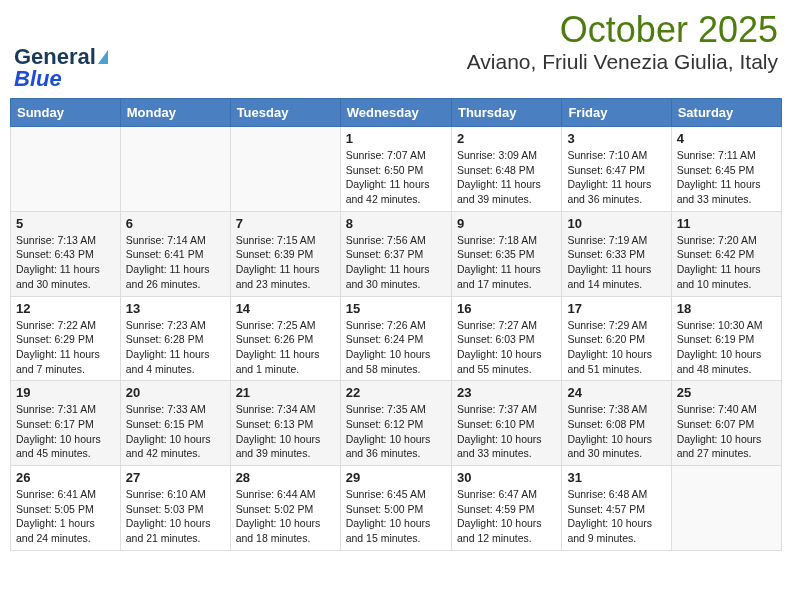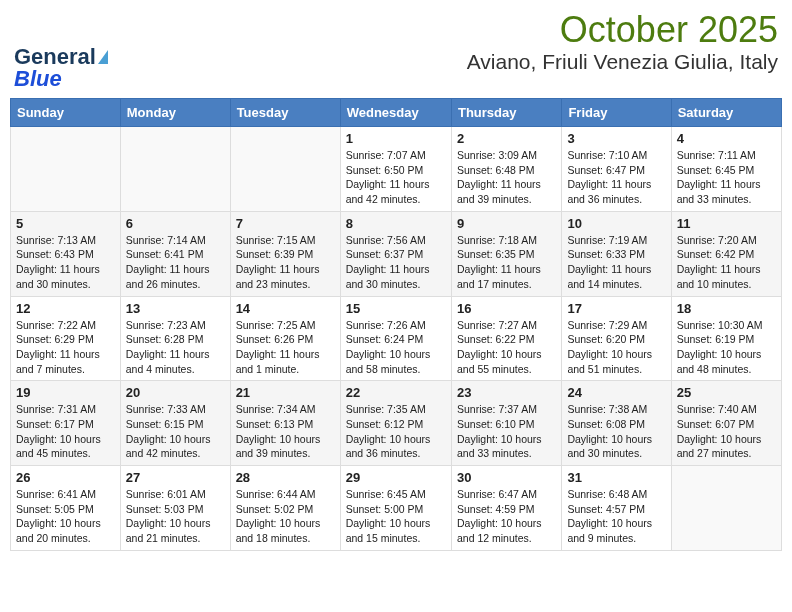--- a/index.html
+++ b/index.html
@@ -184,21 +184,21 @@
         <td>
           <span class="day-number">14</span>
           <div class="day-info"><span>Sunrise: 7:25 AM</span><br><span>Sunset: 6:26 PM</span><br><span>Daylight: 11 hours and 1 minute.</span></div>
         </td>
         <td>
           <span class="day-number">15</span>
           <div class="day-info"><span>Sunrise: 7:26 AM</span><br><span>Sunset: 6:24 PM</span><br><span>Daylight: 10 hours and 58 minutes.</span></div>
         </td>
         <td>
           <span class="day-number">16</span>
-          <div class="day-info"><span>Sunrise: 7:27 AM</span><br><span>Sunset: 6:22 PM</span><br><span>Daylight: 10 hours and 55 minutes.</span></div>
+          <div class="day-info"><span>Sunrise: 7:27 AM</span><br><span>Sunset: 6:03 PM</span><br><span>Daylight: 10 hours and 55 minutes.</span></div>
         </td>
         <td>
           <span class="day-number">17</span>
           <div class="day-info"><span>Sunrise: 7:29 AM</span><br><span>Sunset: 6:20 PM</span><br><span>Daylight: 10 hours and 51 minutes.</span></div>
         </td>
         <td>
           <span class="day-number">18</span>
           <div class="day-info"><span>Sunrise: 10:30 AM</span><br><span>Sunset: 6:19 PM</span><br><span>Daylight: 10 hours and 48 minutes.</span></div>
         </td>
       </tr>
@@ -228,25 +228,25 @@
           <div class="day-info"><span>Sunrise: 7:38 AM</span><br><span>Sunset: 6:08 PM</span><br><span>Daylight: 10 hours and 30 minutes.</span></div>
         </td>
         <td>
           <span class="day-number">25</span>
           <div class="day-info"><span>Sunrise: 7:40 AM</span><br><span>Sunset: 6:07 PM</span><br><span>Daylight: 10 hours and 27 minutes.</span></div>
         </td>
       </tr>
       <tr>
         <td>
           <span class="day-number">26</span>
-          <div class="day-info"><span>Sunrise: 6:41 AM</span><br><span>Sunset: 5:05 PM</span><br><span>Daylight: 10 hours and 20 minutes.</span></div>
+          <div class="day-info"><span>Sunrise: 6:41 AM</span><br><span>Sunset: 5:05 PM</span><br><span>Daylight: 1 hours and 24 minutes.</span></div>
         </td>
         <td>
           <span class="day-number">27</span>
-          <div class="day-info"><span>Sunrise: 6:01 AM</span><br><span>Sunset: 5:03 PM</span><br><span>Daylight: 10 hours and 21 minutes.</span></div>
+          <div class="day-info"><span>Sunrise: 6:10 AM</span><br><span>Sunset: 5:03 PM</span><br><span>Daylight: 10 hours and 21 minutes.</span></div>
         </td>
         <td>
           <span class="day-number">28</span>
           <div class="day-info"><span>Sunrise: 6:44 AM</span><br><span>Sunset: 5:02 PM</span><br><span>Daylight: 10 hours and 18 minutes.</span></div>
         </td>
         <td>
           <span class="day-number">29</span>
           <div class="day-info"><span>Sunrise: 6:45 AM</span><br><span>Sunset: 5:00 PM</span><br><span>Daylight: 10 hours and 15 minutes.</span></div>
         </td>
         <td>

